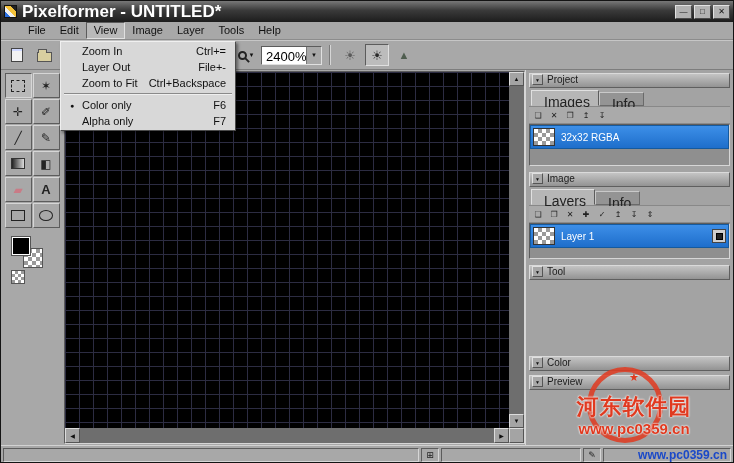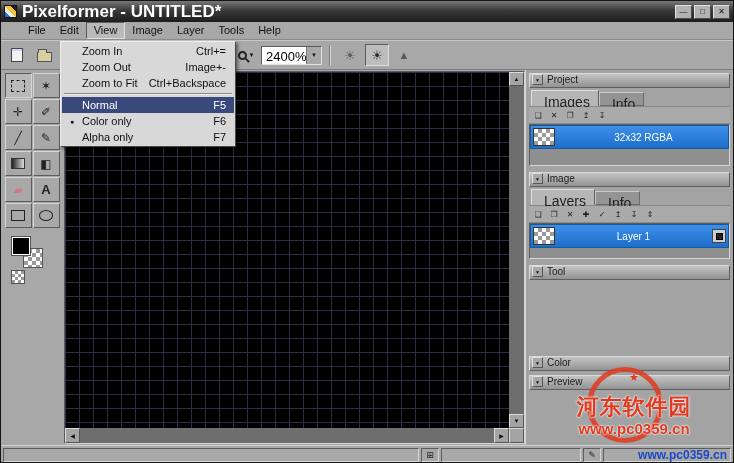--- a/index.html
+++ b/index.html
@@ -75,21 +75,21 @@
   .sec-header { height:15px; background:linear-gradient(#c4c4c4,#939393); border:1px solid; border-color:#dadada #5f5f5f #5f5f5f #dadada; display:flex; align-items:flex-start; gap:4px; padding:0 2px; margin-bottom:2px; }
   .sec-collapse { width:11px; height:11px; background:#a8a8a8; border:1px solid; border-color:#e0e0e0 #555 #555 #e0e0e0; font-size:5px; color:#111; display:flex; align-items:center; justify-content:center; }
   .sec-title { font-size:10px; color:#1a1a1a; }
   .tabs { display:flex; height:17px; padding-left:2px; border-bottom:1px solid #888; }
   .tab { font-size:14px; padding:3px 8px 0 12px; color:#222; }
   .tab.active { background:#b6b6b6; border:1px solid; border-color:#e0e0e0 #5c5c5c transparent #e0e0e0; }
   .tab.inactive { background:#949494; border:1px solid; border-color:#c9c9c9 #6a6a6a #6a6a6a #c9c9c9; margin-top:2px; }
   .mini-row { height:17px; display:flex; align-items:center; gap:2px; padding:1px 2px; background:#aaaaaa; border-bottom:1px solid #8a8a8a; }
   .mini-btn { width:14px; height:13px; display:flex; align-items:center; justify-content:center; font-size:8px; color:#222; border:1px solid transparent; }
   .list { background:#8f8f8f; border:1px solid; border-color:#5c5c5c #d6d6d6 #d6d6d6 #5c5c5c; padding:0; }
-  .list-row { height:24px; display:flex; align-items:center; gap:6px; padding:0 2px;text-align:center; }
+  .list-row { height:24px; display:flex; align-items:center; gap:6px; padding:0 2px; }
   .list-row.selected { background:linear-gradient(#3d8fe8,#1e6ecb); border:1px solid #155a9e; color:#fff; }
   .thumb { width:22px; height:18px; border:1px solid #333; }
   .row-label { font-size:10px; color:#fff; flex:1; }
   .vis-toggle { width:14px; height:14px; background:#cfcfcf; border:1px solid #444; display:flex; align-items:center; justify-content:center; }
   .vis-dot { width:7px; height:7px; background:#222; border:1px solid #000; }
   .sec-body { background:#a3a3a3; }
 
   
   .statusbar { height:18px; background:#a8a8a8; border-top:1px solid #d2d2d2; display:flex; align-items:center; gap:2px; padding:1px 2px; }
   .sseg { height:14px; border:1px solid; border-color:#5c5c5c #d6d6d6 #d6d6d6 #5c5c5c; background:#a8a8a8; display:flex; align-items:center; justify-content:flex-end; padding:0 3px; font-size:9px; color:#222; }
@@ -316,34 +316,29 @@
   </div>
 
   <div class="popup">
     <div class="mi">
       <span class="gutter"></span>
       <span class="lbl">Zoom In</span>
       <span class="sc">Ctrl+=</span>
     </div>
     <div class="mi">
       <span class="gutter"></span>
-      <span class="lbl">Zoom Out</span>
-      <span class="sc">Image+-</span>
+      <span class="lbl">Layer Out</span>
+      <span class="sc">File+-</span>
     </div>
     <div class="mi">
       <span class="gutter"></span>
       <span class="lbl">Zoom to Fit</span>
       <span class="sc">Ctrl+Backspace</span>
     </div>
     <div class="msep"></div>
-    <div class="mi hl">
-      <span class="gutter"></span>
-      <span class="lbl">Normal</span>
-      <span class="sc">F5</span>
-    </div>
     <div class="mi">
       <span class="gutter">●</span>
       <span class="lbl">Color only</span>
       <span class="sc">F6</span>
     </div>
     <div class="mi">
       <span class="gutter"></span>
       <span class="lbl">Alpha only</span>
       <span class="sc">F7</span>
     </div>

